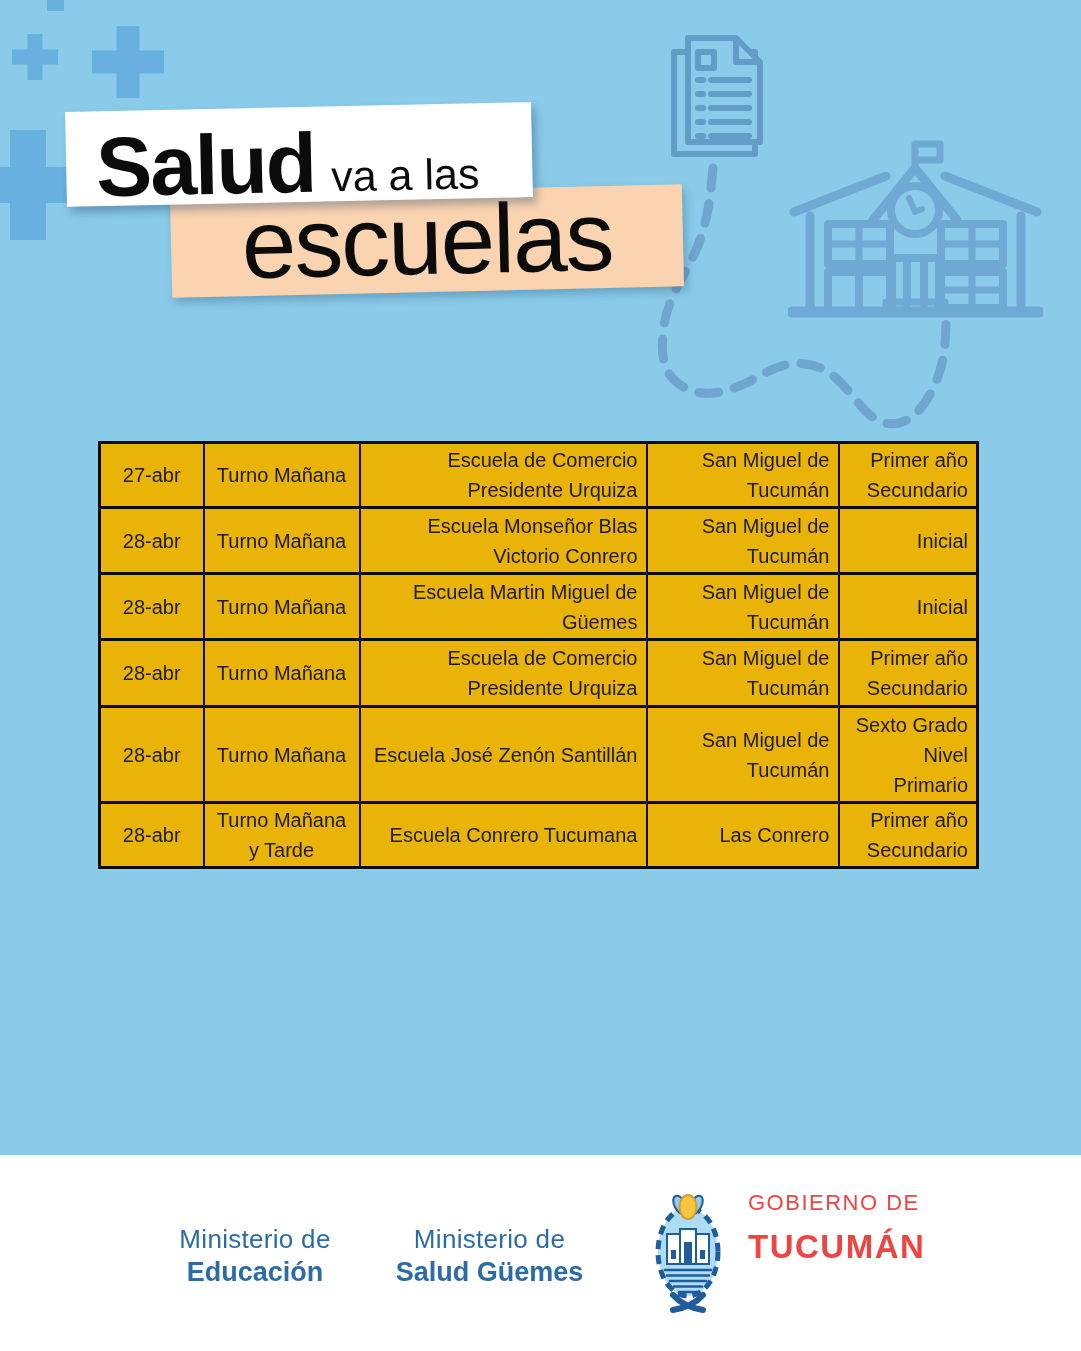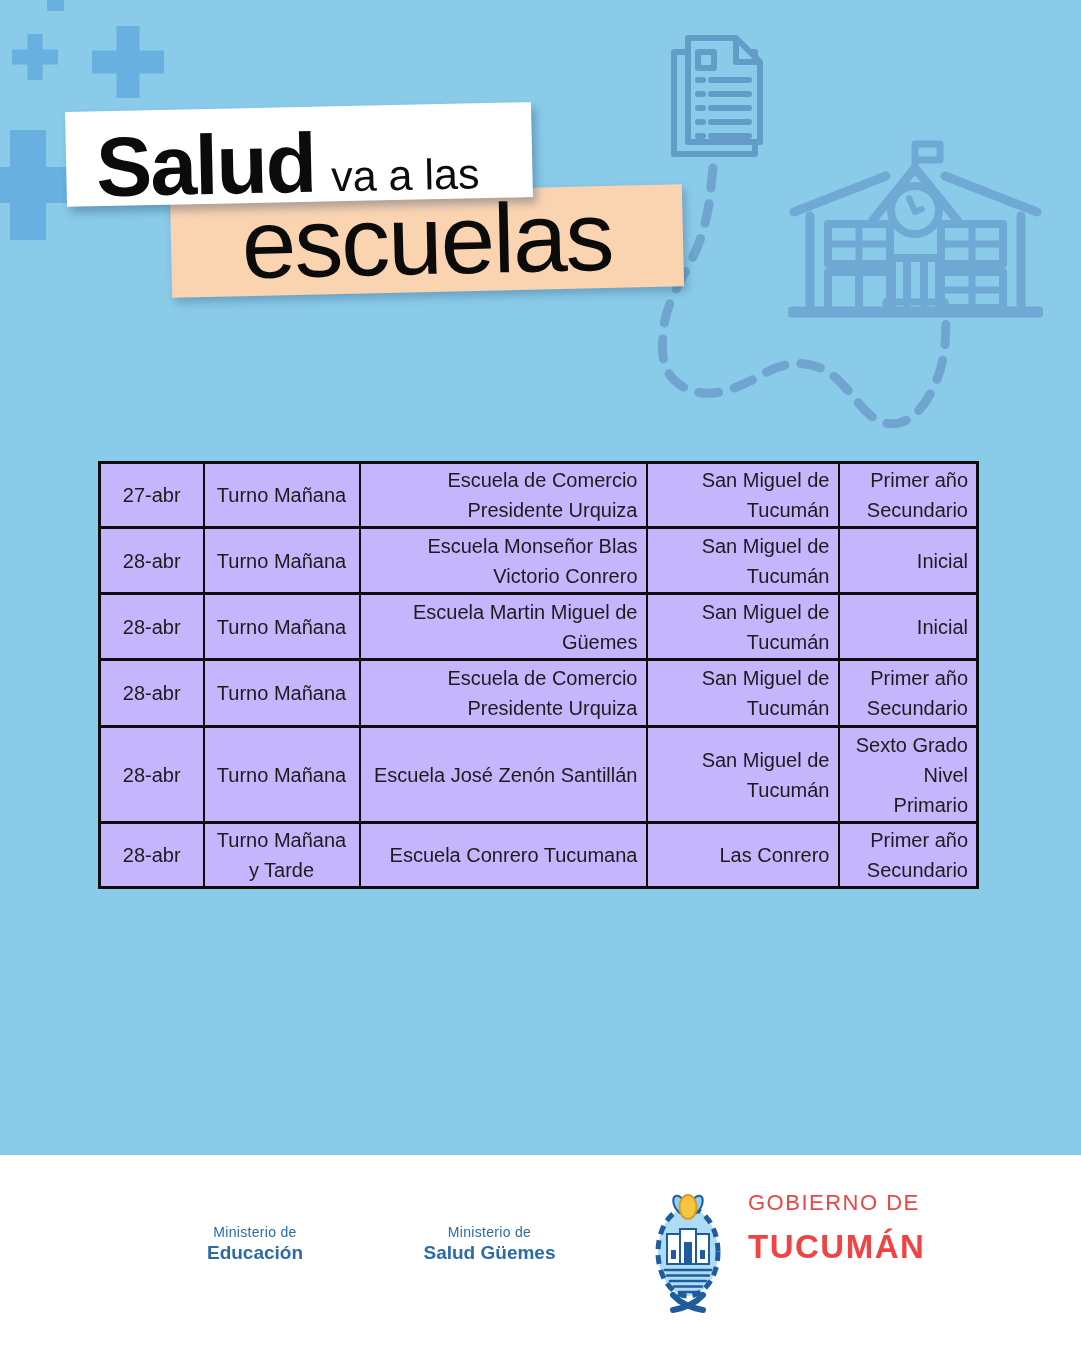--- a/index.html
+++ b/index.html
@@ -24,38 +24,38 @@
   .peach-box{
     position:absolute;left:171px;top:190px;width:512px;height:102px;
     background:#FAD3B1;transform:rotate(-1.3deg);
     box-shadow:3px 5px 8px rgba(25,55,90,.28);
     z-index:2;text-align:center;
   }
   .word-escuelas{font-size:98px;font-weight:normal;color:#0b0b0b;letter-spacing:-2px;line-height:100px;}
 
   
   table.schedule{
-    position:absolute;left:98px;top:461px;width:878px;
-    border-collapse:collapse;background:#c4b5fd;table-layout:fixed;
+    position:absolute;left:98px;top:441px;width:878px;
+    border-collapse:collapse;background:#eab308;table-layout:fixed;
     border:3px solid #0d0d0d;z-index:4;
   }
   table.schedule td{
     border:2px solid #0d0d0d;border-top-width:3px;border-bottom-width:3px;
     font-size:20px;color:#1c1c1c;line-height:30px;padding:1px 8px;
     vertical-align:middle;overflow:hidden;
   }
   td.c-date,td.c-shift{text-align:center;}
   td.c-school,td.c-city,td.c-grade{text-align:right;}
   tr.r0{height:65px;} tr.r1{height:66px;} tr.r2{height:66px;}
   tr.r3{height:67px;} tr.r4{height:96px;} tr.r5{height:63px;}
 
   
   .ministry{position:absolute;text-align:center;color:#2B6CA6;z-index:4;}
-  .ministry .line1{font-size:14px;letter-spacing:.3px;}
-  .ministry .line2{font-size:19px;font-weight:bold;margin-top:2px;}
+  .ministry .line1{font-size:26px;letter-spacing:.3px;}
+  .ministry .line2{font-size:27px;font-weight:bold;margin-top:2px;}
   .edu{left:155px;top:1224px;width:200px;}
   .sal{left:382px;top:1224px;width:215px;}
   .gov-text{position:absolute;left:748px;top:1190px;color:#ef4444;z-index:4;}
   .gov-text .line1{font-size:22px;letter-spacing:1.5px;}
   .gov-text .line2{font-size:33px;font-weight:bold;letter-spacing:1.5px;margin-top:12px;}
 </style>
 </head>
 <body>
 
 <div class="poster">

